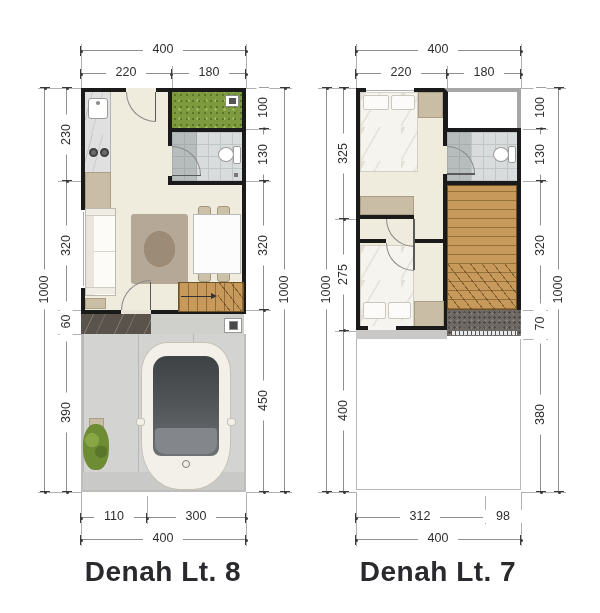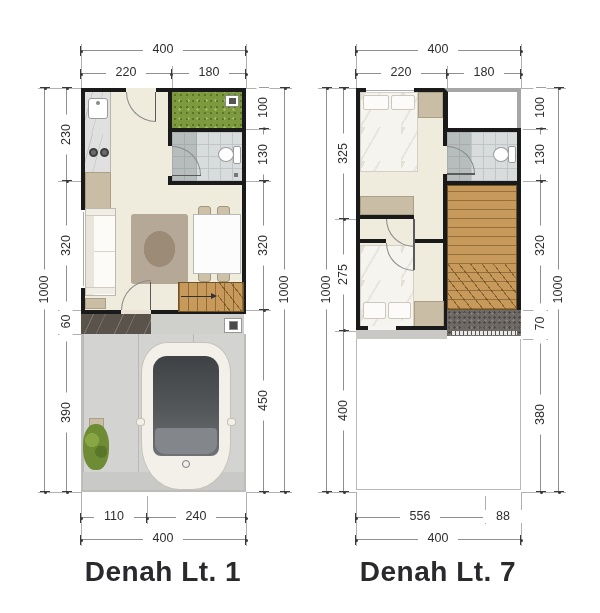--- a/index.html
+++ b/index.html
@@ -221,24 +221,24 @@
     <span class="lv" style="left:46px;top:128px">230</span>
     <span class="lv" style="left:46px;top:239px">320</span>
     <span class="lv" style="left:46px;top:315px">60</span>
     <span class="lv" style="left:46px;top:406px">390</span>
     <span class="lv" style="left:243px;top:101px">100</span>
     <span class="lv" style="left:243px;top:148px">130</span>
     <span class="lv" style="left:243px;top:239px">320</span>
     <span class="lv" style="left:243px;top:394px">450</span>
     <span class="lv" style="left:264px;top:283px">1000</span>
     <span class="lh" style="left:94px;top:510px">110</span>
-    <span class="lh" style="left:176px;top:510px">240</span>
+    <span class="lh" style="left:176px;top:510px">300</span>
     <span class="lh" style="left:143px;top:532px">400</span>
 
-    <h2 class="ttl" style="left:53px;top:556px;margin:0">Denah Lt. 1</h2>
+    <h2 class="ttl" style="left:53px;top:556px;margin:0">Denah Lt. 8</h2>
   </section>
 
   <section>
 
     <div class="bld" style="left:356px;top:88px;width:165px;height:404px">
       <div class="floor" style="left:0;top:0;width:165px;height:242px;border-bottom:none"></div>
 
       <div class="abs" style="left:88px;top:0;width:77px;height:40px;background:#fff;border-top:4px solid #a6a6a6;border-right:4px solid #a6a6a6;border-left:4px solid #1a1a1a;z-index:2"></div>
 
       <div class="wall" style="left:91px;top:40px;width:74px;height:4px;z-index:2"></div>
@@ -351,20 +351,20 @@
     <span class="lv" style="left:306px;top:283px">1000</span>
     <span class="lv" style="left:323px;top:147px">325</span>
     <span class="lv" style="left:323px;top:268px">275</span>
     <span class="lv" style="left:323px;top:404px">400</span>
     <span class="lv" style="left:520px;top:101px">100</span>
     <span class="lv" style="left:520px;top:148px">130</span>
     <span class="lv" style="left:520px;top:239px">320</span>
     <span class="lv" style="left:520px;top:317px">70</span>
     <span class="lv" style="left:520px;top:408px">380</span>
     <span class="lv" style="left:538px;top:283px">1000</span>
-    <span class="lh" style="left:400px;top:510px">556</span>
-    <span class="lh" style="left:483px;top:510px">88</span>
+    <span class="lh" style="left:400px;top:510px">312</span>
+    <span class="lh" style="left:483px;top:510px">98</span>
     <span class="lh" style="left:418px;top:532px">400</span>
 
     <h2 class="ttl" style="left:328px;top:556px;margin:0">Denah Lt. 7</h2>
   </section>
 
 </div>
 
 </body></html>

